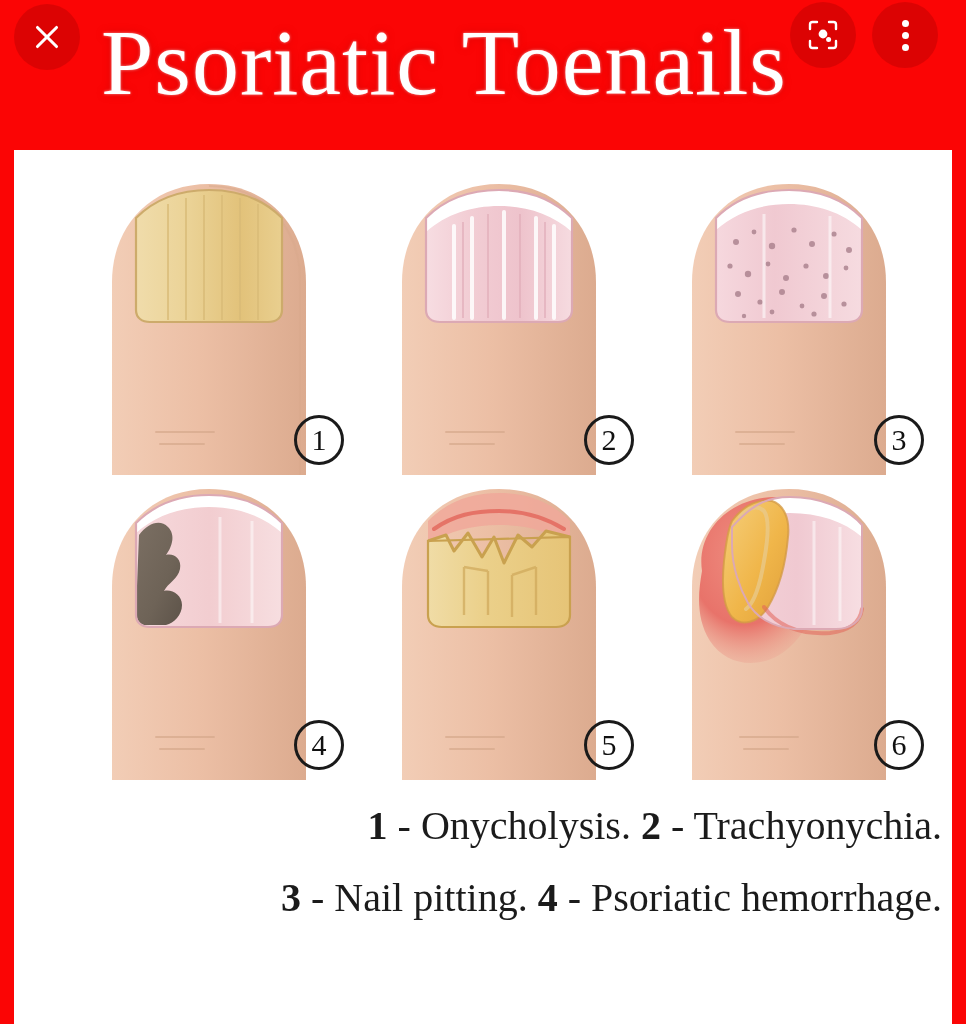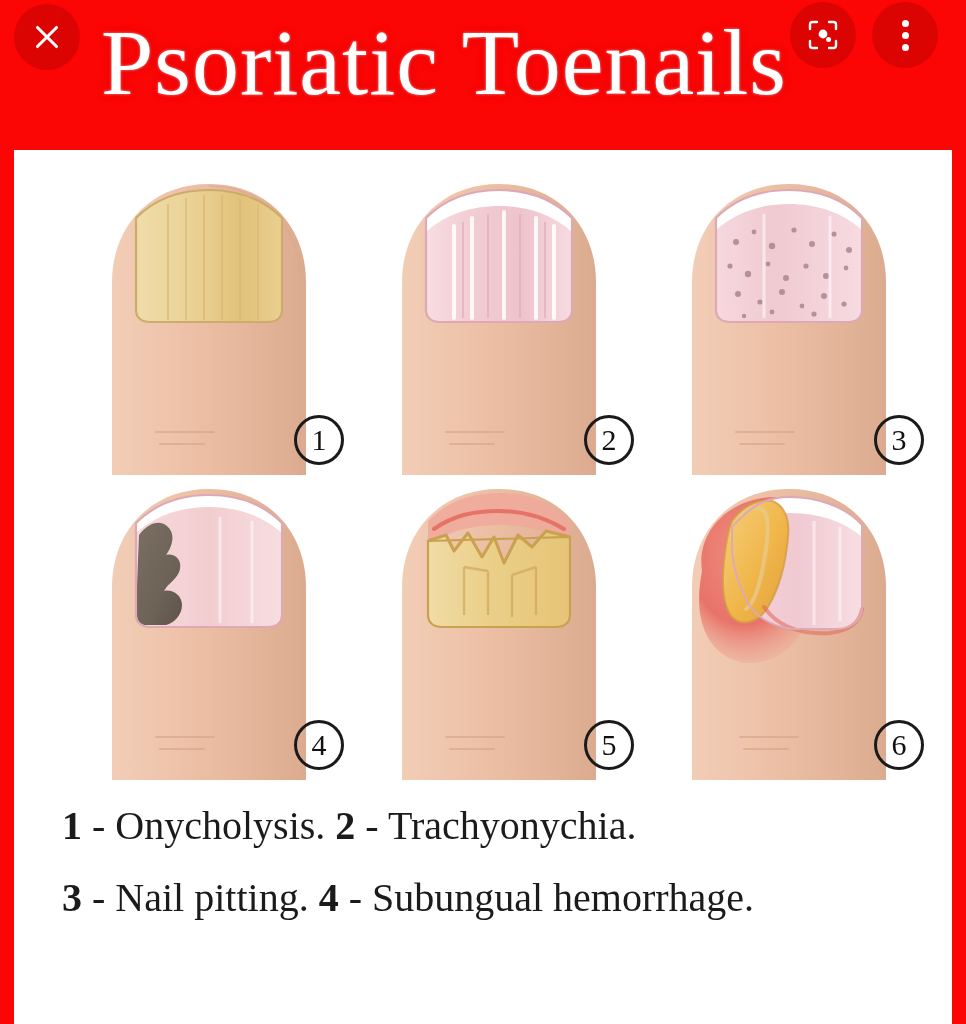--- a/index.html
+++ b/index.html
@@ -85,20 +85,21 @@
     display:flex;align-items:center;justify-content:center;
     font-family:"Liberation Serif", serif;
     font-size:30px;color:#111;background:transparent;
   }
 
   
   .legend{
     position:absolute;left:48px;top:640px;width:880px;
     font-family:"Liberation Serif", serif;
     color:#1b1b1b;
+    text-align:right;
   }
   .legend-line{
     font-size:40px;line-height:72px;white-space:nowrap;
   }
   .legend-line b{font-weight:bold;}
 </style>
 </head>
 <body>
 
 <div class="viewer">
@@ -390,19 +391,19 @@
         <div class="legend-line">
           <b>1</b>
           <span>- Onycholysis.</span>
           <b>2</b>
           <span>- Trachyonychia.</span>
         </div>
         <div class="legend-line">
           <b>3</b>
           <span>- Nail pitting.</span>
           <b>4</b>
-          <span>- Subungual hemorrhage.</span>
+          <span>- Psoriatic hemorrhage.</span>
         </div>
       </div>
 
     </div>
   </div>
 </div>
 
 </body></html>

